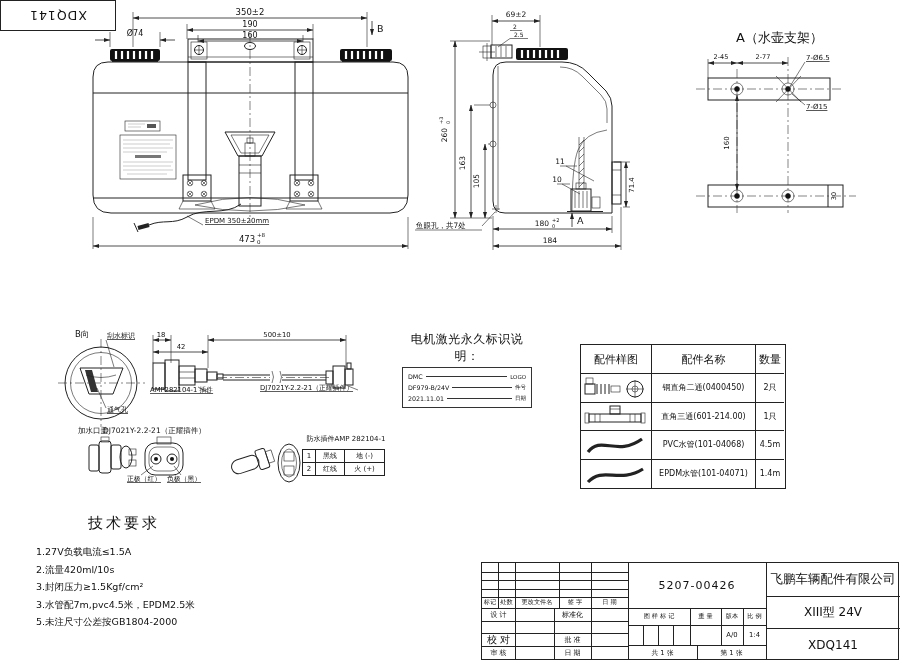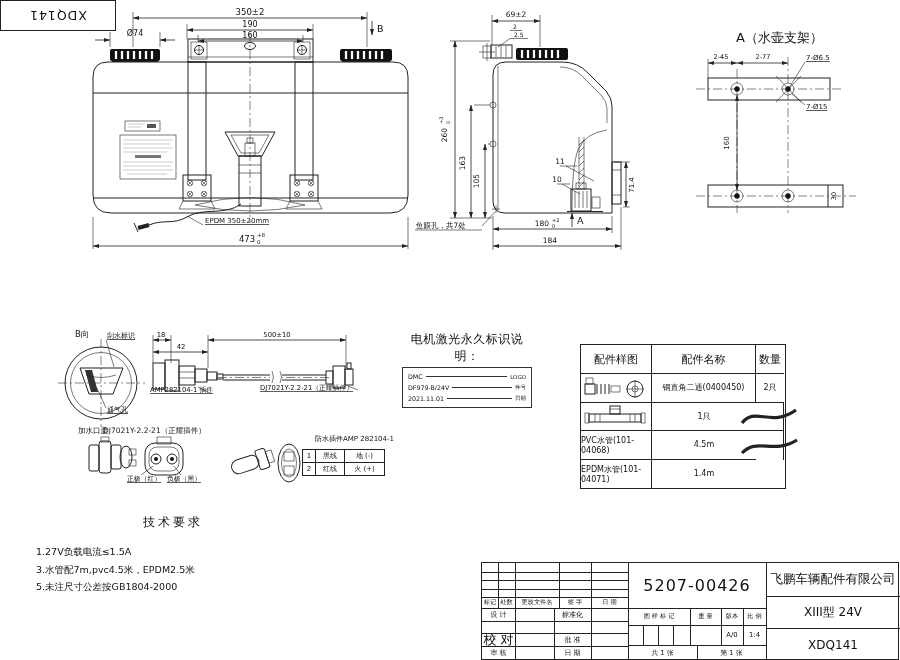--- a/index.html
+++ b/index.html
@@ -29,22 +29,22 @@
 
 #parts{position:absolute;left:580px;top:344px;width:206px;border:1.5px solid #222;display:grid;
   grid-template-columns:71px 104px 28px}
 #parts .c{border-right:1px solid #222;border-bottom:1px solid #222;display:flex;
   align-items:center;justify-content:center}
 #parts .c.last{border-right:none}
 #parts .rlast{border-bottom:none}
 #parts .h{font-size:11px;height:29px}
 #parts .b{font-size:8px;height:28.5px}
 
-#techtitle{position:absolute;left:88px;top:514px;width:170px;text-align:center;
-  font-size:12px;letter-spacing:3px}
+#techtitle{position:absolute;left:88px;top:514px;width:170px;text-align:left;
+  font-size:15px;letter-spacing:3px}
 #techlist{position:absolute;left:36px;top:543px}
 #techlist p{font-size:9.5px;line-height:17.5px;white-space:nowrap}
 
 #tblock{position:absolute;left:481px;top:562px;width:418px;height:98px;border:1.2px solid #222}
 #tblock .vl,#tblock .hl{position:absolute;background:#222}
 #tblock .vl{width:1px}
 #tblock .hl{height:1px}
 #tblock .cell{position:absolute;display:flex;align-items:center;justify-content:center;
   white-space:nowrap;overflow:hidden}
 
@@ -456,21 +456,21 @@
     <rect class="st" x="173" y="30" width="10" height="20" rx="2"></rect>
     <rect class="thin" x="183" y="34" width="6" height="12"></rect>
   </g>
   <g>
     <ellipse class="st" cx="204" cy="40" rx="11" ry="19"></ellipse>
     <ellipse class="thin" cx="204" cy="40" rx="7.5" ry="14"></ellipse>
     <rect class="thin" x="199" y="29" width="10" height="9"></rect>
     <rect class="thin" x="199" y="43" width="10" height="9"></rect>
   </g>
 </svg>
-<div class="lbl" style="left:298px;top:434px;width:96px;text-align:right;font-size:7px">防水插件AMP 282104-1</div>
+<div class="lbl" style="left:298px;top:434px;width:96px;text-align:center;font-size:7px">防水插件AMP 282104-1</div>
 <table id="pintable">
   <tbody>
         <tr>
     <td style="width:13px">1</td>
     <td style="width:29px">黑线</td>
     <td style="width:40px">地 (-)</td>
   </tr>
   <tr>
     <td>2</td>
     <td>红线</td>
@@ -508,20 +508,21 @@
       <line class="thin" x1="12" y1="10" x2="12" y2="18"></line>
           <line class="thin" x1="17" y1="10" x2="17" y2="18"></line>
       <line class="thin" x1="47" y1="10" x2="47" y2="18"></line>
           <line class="thin" x1="52" y1="10" x2="52" y2="18"></line>
       <rect class="st" x="27" y="2" width="10" height="8"></rect>
       <line class="thin" x1="27" y1="5" x2="37" y2="5"></line>
       <rect class="thin" x="2" y="9" width="4" height="10"></rect>
           <rect class="thin" x="58" y="9" width="4" height="10"></rect>
     </svg>
   </div>
+  <div class="c b">直角三通(601-214.00)</div>
   <div class="c b last">1只</div>
 
   <div class="c b">
     <svg style="position:static" width="66" height="24" viewBox="0 0 66 24">
       <path d="M5,19 C 18,2 34,24 59,6" stroke="#222" stroke-width="3.2" fill="none"></path>
     </svg>
   </div>
   <div class="c b">PVC水管(101-04068)</div>
   <div class="c b last">4.5m</div>
 
@@ -530,20 +531,22 @@
       <path d="M5,20 C 20,4 36,22 60,7" stroke="#222" stroke-width="3.2" fill="none"></path>
     </svg>
   </div>
   <div class="c b rlast">EPDM水管(101-04071)</div>
   <div class="c b rlast last">1.4m</div>
 </div>
 
 <div id="techtitle">技术要求</div>
 <div id="techlist">
   <p>1.27V负载电流≤1.5A</p>
+  <p>2.流量420ml/10s</p>
+  <p>3.封闭压力≥1.5Kgf/cm²</p>
   <p>3.水管配7m,pvc4.5米，EPDM2.5米</p>
   <p>5.未注尺寸公差按GB1804-2000</p>
 </div>
 
 <div id="tblock">
 
   <div class="hl" style="left:0;top:8.5px;width:146px"></div>
   <div class="hl" style="left:0;top:17px;width:146px"></div>
   <div class="hl" style="left:0;top:25.5px;width:146px"></div>
   <div class="hl" style="left:0;top:34px;width:146px"></div>
@@ -575,26 +578,26 @@
   <div class="hl" style="left:284px;top:65px;width:134px"></div>
 
   <div class="cell" style="left:0;top:34px;width:16px;height:11px;font-size:6.2px">标记</div>
   <div class="cell" style="left:16px;top:34px;width:17px;height:11px;font-size:6.2px">处数</div>
   <div class="cell" style="left:33px;top:34px;width:44px;height:11px;font-size:6.2px">更改文件名</div>
   <div class="cell" style="left:77px;top:34px;width:32px;height:11px;font-size:6.2px">签 字</div>
   <div class="cell" style="left:109px;top:34px;width:37px;height:11px;font-size:6.2px">日 期</div>
 
   <div class="cell" style="left:0;top:45px;width:33px;height:13px;font-size:7px">设 计</div>
   <div class="cell" style="left:72px;top:45px;width:37px;height:13px;font-size:7px">标准化</div>
-  <div class="cell" style="left:0;top:70px;width:33px;height:13px;font-size:13px">校 对</div>
+  <div class="cell" style="left:0;top:70px;width:33px;height:13px;font-size:10px">校 对</div>
   <div class="cell" style="left:72px;top:70px;width:37px;height:13px;font-size:7px">批 准</div>
   <div class="cell" style="left:0;top:83px;width:33px;height:13px;font-size:7px">审 核</div>
   <div class="cell" style="left:72px;top:83px;width:37px;height:13px;font-size:7px">日 期</div>
 
-  <div class="cell" style="left:146px;top:0;width:138px;height:45px;font-size:16px;letter-spacing:1px">5207-00426</div>
+  <div class="cell" style="left:146px;top:0;width:138px;height:45px;font-size:11px;letter-spacing:1px">5207-00426</div>
 
   <div class="cell" style="left:146px;top:45px;width:62px;height:17px;font-size:6.2px">图 样 标 记</div>
   <div class="cell" style="left:208px;top:45px;width:31px;height:17px;font-size:6.2px">重 量</div>
   <div class="cell" style="left:239px;top:45px;width:22px;height:17px;font-size:6.2px">版本</div>
   <div class="cell" style="left:261px;top:45px;width:23px;height:17px;font-size:6.2px">比 例</div>
   <div class="cell" style="left:239px;top:62px;width:22px;height:20px;font-size:6.8px">A/0</div>
   <div class="cell" style="left:261px;top:62px;width:23px;height:20px;font-size:6.8px">1:4</div>
   <div class="cell" style="left:146px;top:82px;width:69px;height:16px;font-size:6.8px">共 1 张</div>
   <div class="cell" style="left:215px;top:82px;width:69px;height:16px;font-size:6.8px">第 1 张</div>
 

